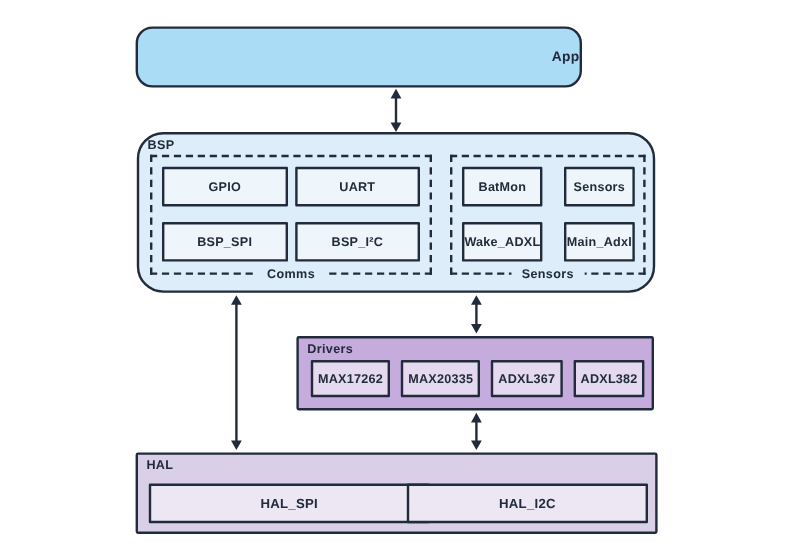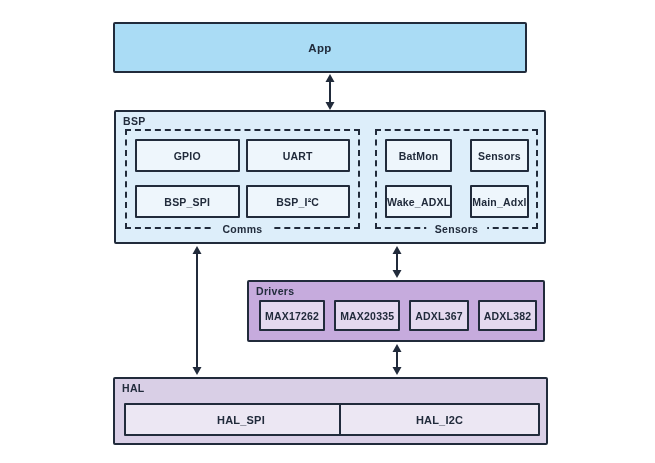--- a/index.html
+++ b/index.html
@@ -10,23 +10,23 @@
     font-family:"Liberation Sans", sans-serif;
     color:var(--line,#212b3b);
     overflow:hidden;
   }
   .box{
     position:absolute;
     border:2px solid var(--line);
     border-radius:2px;
     box-sizing:border-box;
   }
-  .app{ left:113px; top:22px; width:414px; height:51px; background:var(--app-fill);
-        display:flex; align-items:center; justify-content:center;}
-  .bsp{ left:114px; top:110px; width:432px; height:134px; background:var(--bsp-fill);}
+  .app{ left:113px; top:22px; width:372px; height:51px; background:var(--app-fill);
+        display:flex; align-items:center; justify-content:flex-end;border-radius:14px;}
+  .bsp{ left:114px; top:110px; width:432px; height:134px; background:var(--bsp-fill);border-radius:22px;}
   .drivers{ left:247px; top:280px; width:298px; height:62px; background:var(--drivers-fill);}
   .hal{ left:113px; top:377px; width:435px; height:68px; background:var(--hal-fill);}
   .center-label{ font-weight:bold; font-size:11.5px; letter-spacing:.3px;}
   .corner-label{
     position:absolute; top:3px; left:7px;
     font-weight:bold; font-size:10.5px; letter-spacing:.3px;
   }
   .group{
     position:absolute;
     border:2px dashed var(--line);

